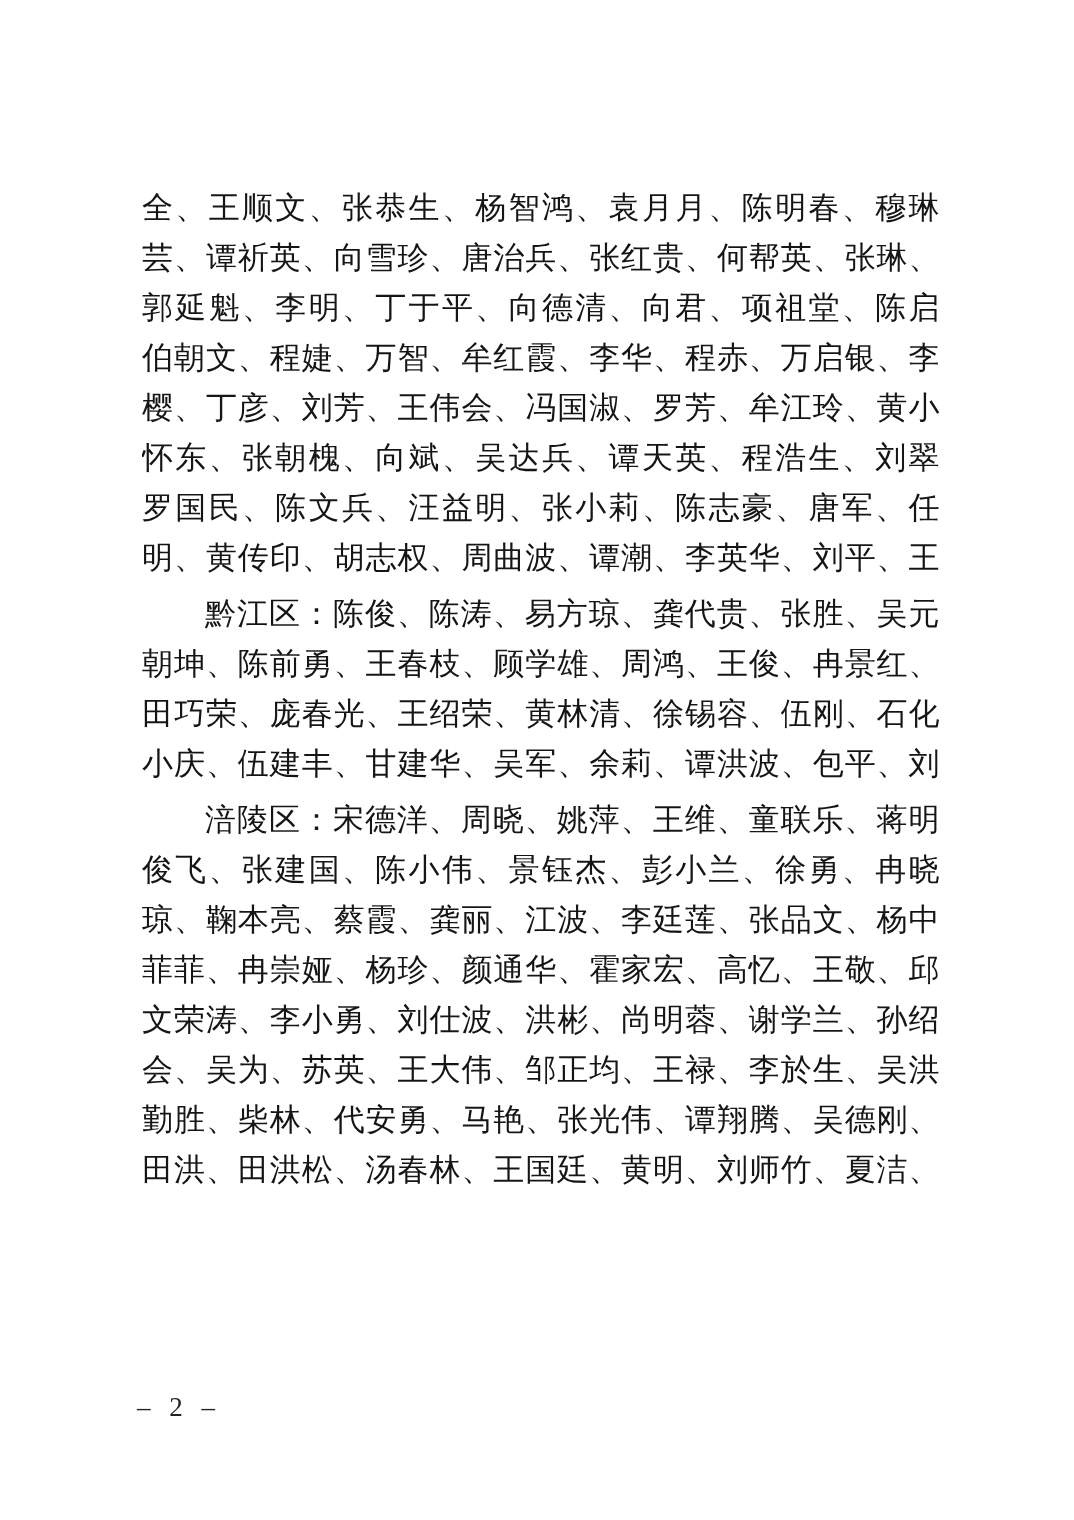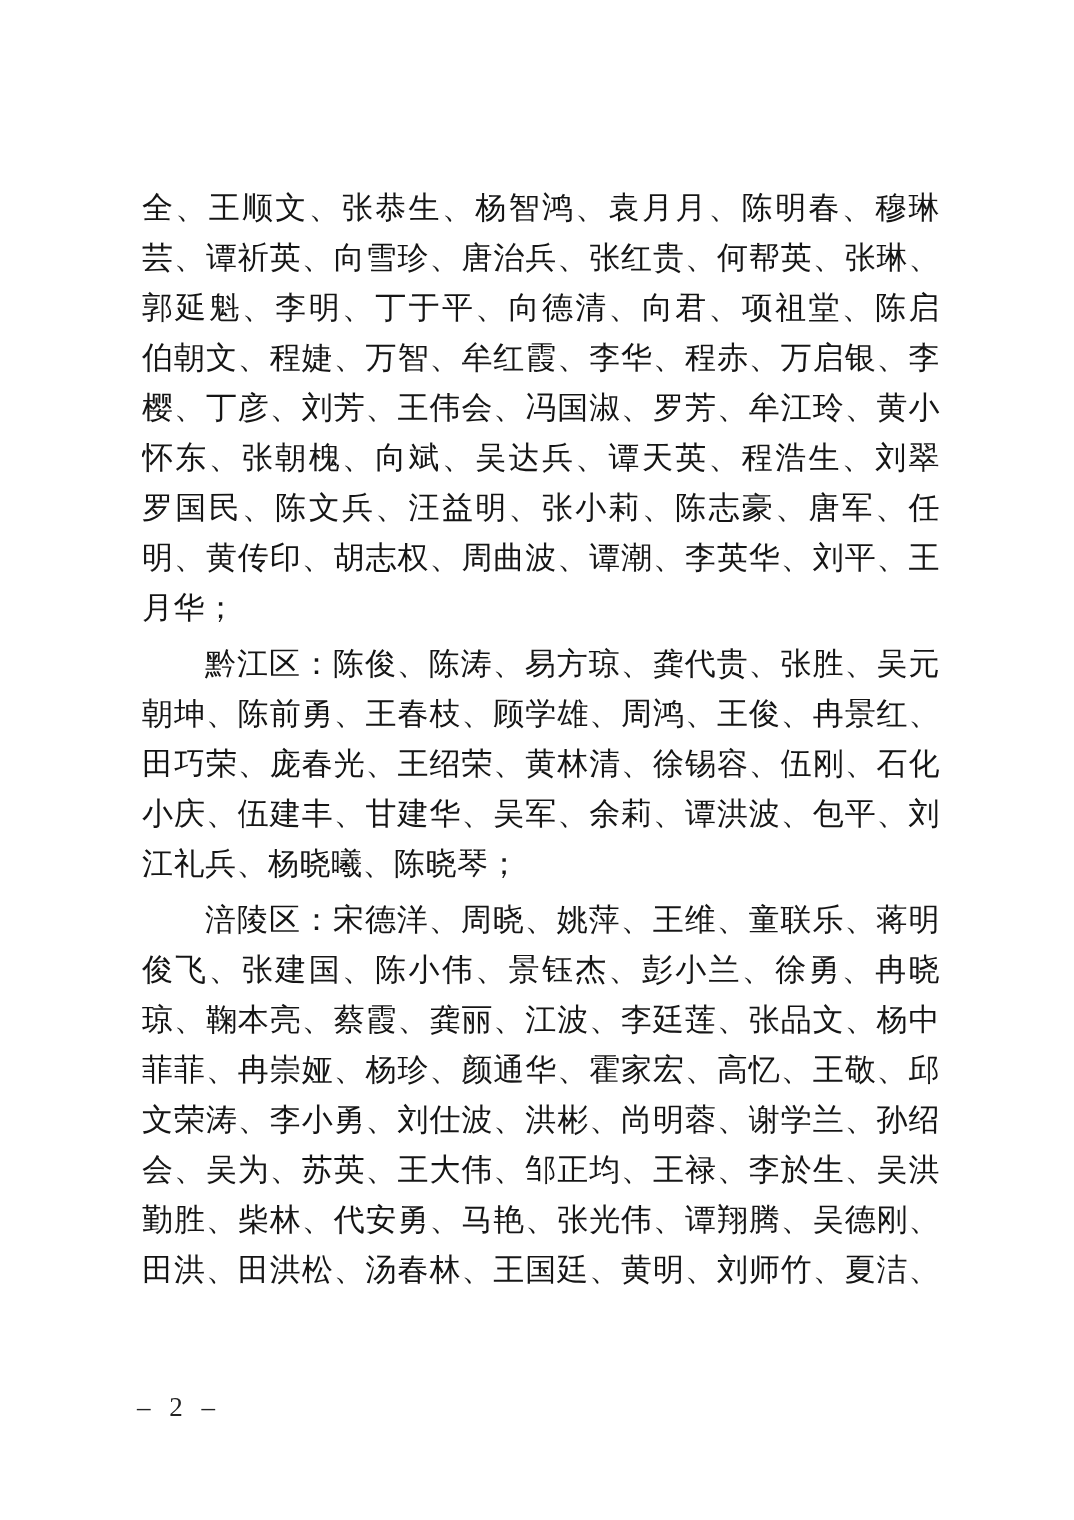--- a/index.html
+++ b/index.html
@@ -57,28 +57,26 @@
   <div class="content" id="doc-content">
       <div class="para">
         <div class="line">全、王顺文、张恭生、杨智鸿、袁月月、陈明春、穆琳琅、何筱</div>
         <div class="line">芸、谭祈英、向雪珍、唐治兵、张红贵、何帮英、张琳、万菊良、</div>
         <div class="line">郭延魁、李明、丁于平、向德清、向君、项祖堂、陈启毅、贡献、</div>
         <div class="line">伯朝文、程婕、万智、牟红霞、李华、程赤、万启银、李忠、程</div>
         <div class="line">樱、丁彦、刘芳、王伟会、冯国淑、罗芳、牟江玲、黄小林、陈</div>
         <div class="line">怀东、张朝槐、向斌、吴达兵、谭天英、程浩生、刘翠明、黄茂、</div>
         <div class="line">罗国民、陈文兵、汪益明、张小莉、陈志豪、唐军、任红、程思</div>
         <div class="line">明、黄传印、胡志权、周曲波、谭潮、李英华、刘平、王桂、李</div>
-        <div class="line short">月华；</div>
       </div>
       <div class="para">
         <div class="line indent">黔江区：陈俊、陈涛、易方琼、龚代贵、张胜、吴元清、张</div>
         <div class="line">朝坤、陈前勇、王春枝、顾学雄、周鸿、王俊、冉景红、吴奉、</div>
         <div class="line">田巧荣、庞春光、王绍荣、黄林清、徐锡容、伍刚、石化东、陈</div>
         <div class="line">小庆、伍建丰、甘建华、吴军、余莉、谭洪波、包平、刘晓辉、</div>
-        <div class="line short">江礼兵、杨晓曦、陈晓琴；</div>
       </div>
       <div class="para">
         <div class="line indent">涪陵区：宋德洋、周晓、姚萍、王维、童联乐、蒋明刚、窦</div>
         <div class="line">俊飞、张建国、陈小伟、景钰杰、彭小兰、徐勇、冉晓明、谭开</div>
         <div class="line">琼、鞠本亮、蔡霞、龚丽、江波、李廷莲、张品文、杨中山、夏</div>
         <div class="line">菲菲、冉崇娅、杨珍、颜通华、霍家宏、高忆、王敬、邱作霞、</div>
         <div class="line">文荣涛、李小勇、刘仕波、洪彬、尚明蓉、谢学兰、孙绍会、彭</div>
         <div class="line">会、吴为、苏英、王大伟、邹正均、王禄、李於生、吴洪波、吴</div>
         <div class="line">勤胜、柴林、代安勇、马艳、张光伟、谭翔腾、吴德刚、刘红梅、</div>
         <div class="line">田洪、田洪松、汤春林、王国廷、黄明、刘师竹、夏洁、尹建兵、</div>

